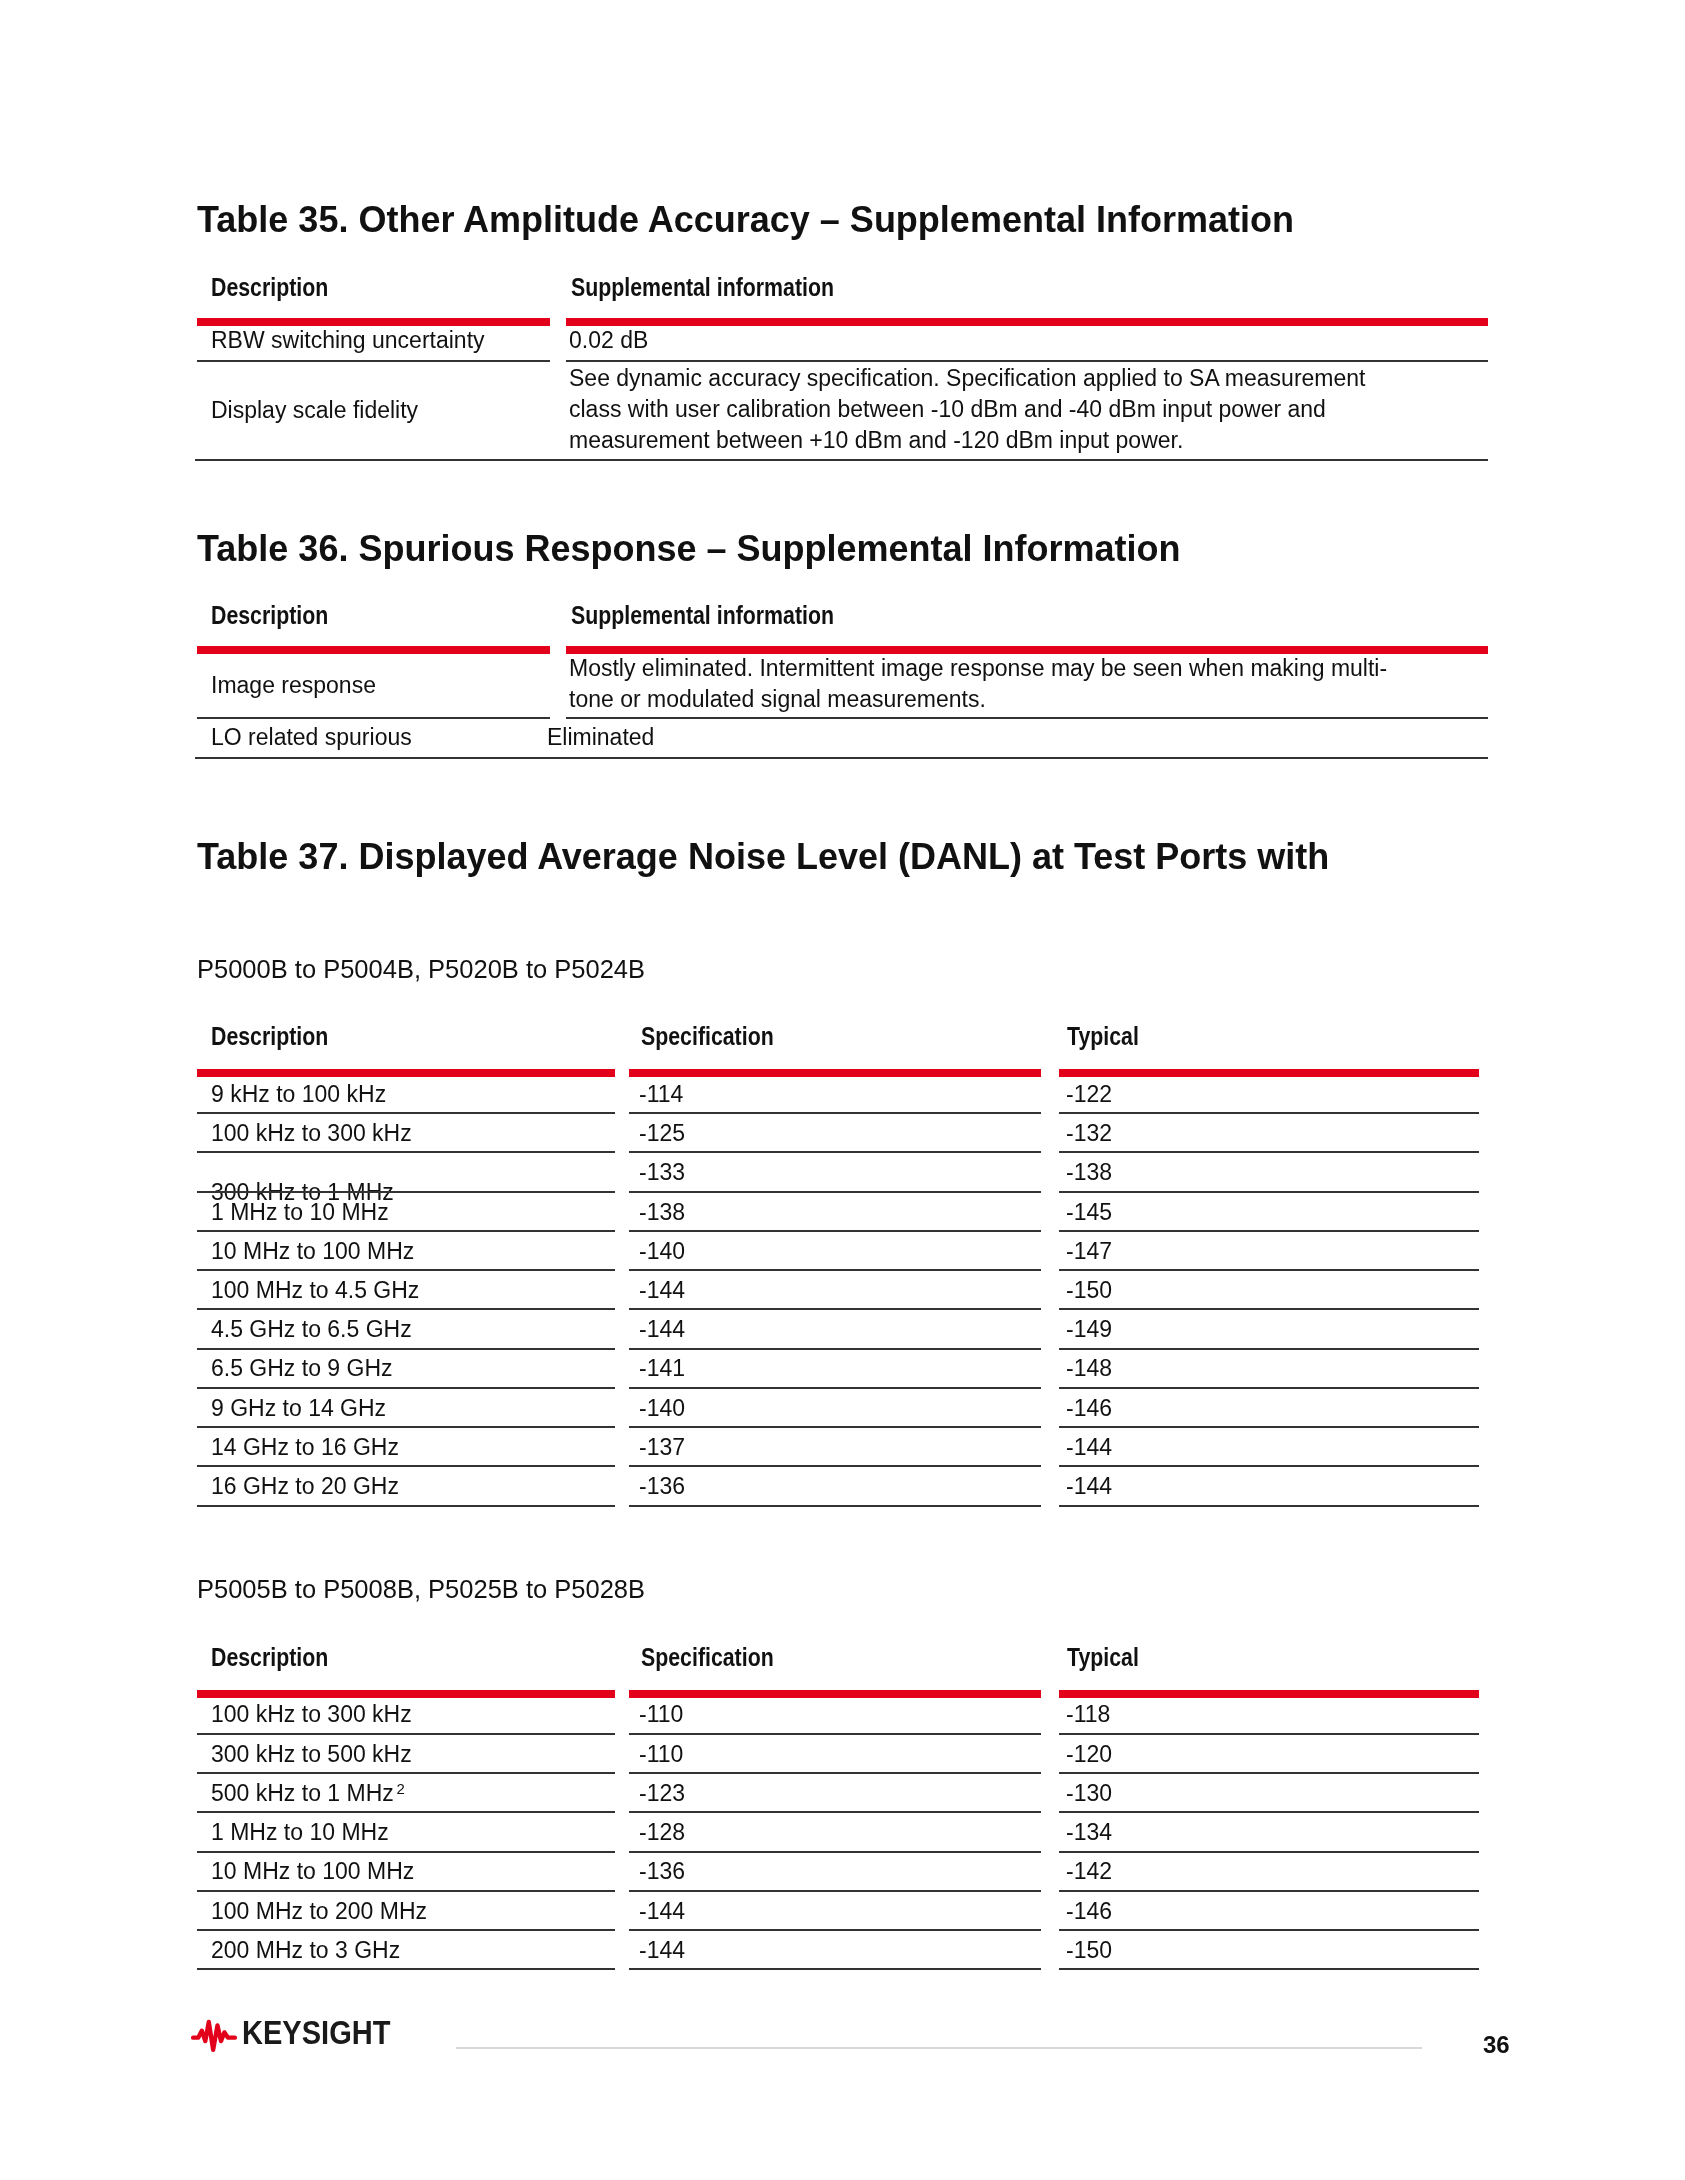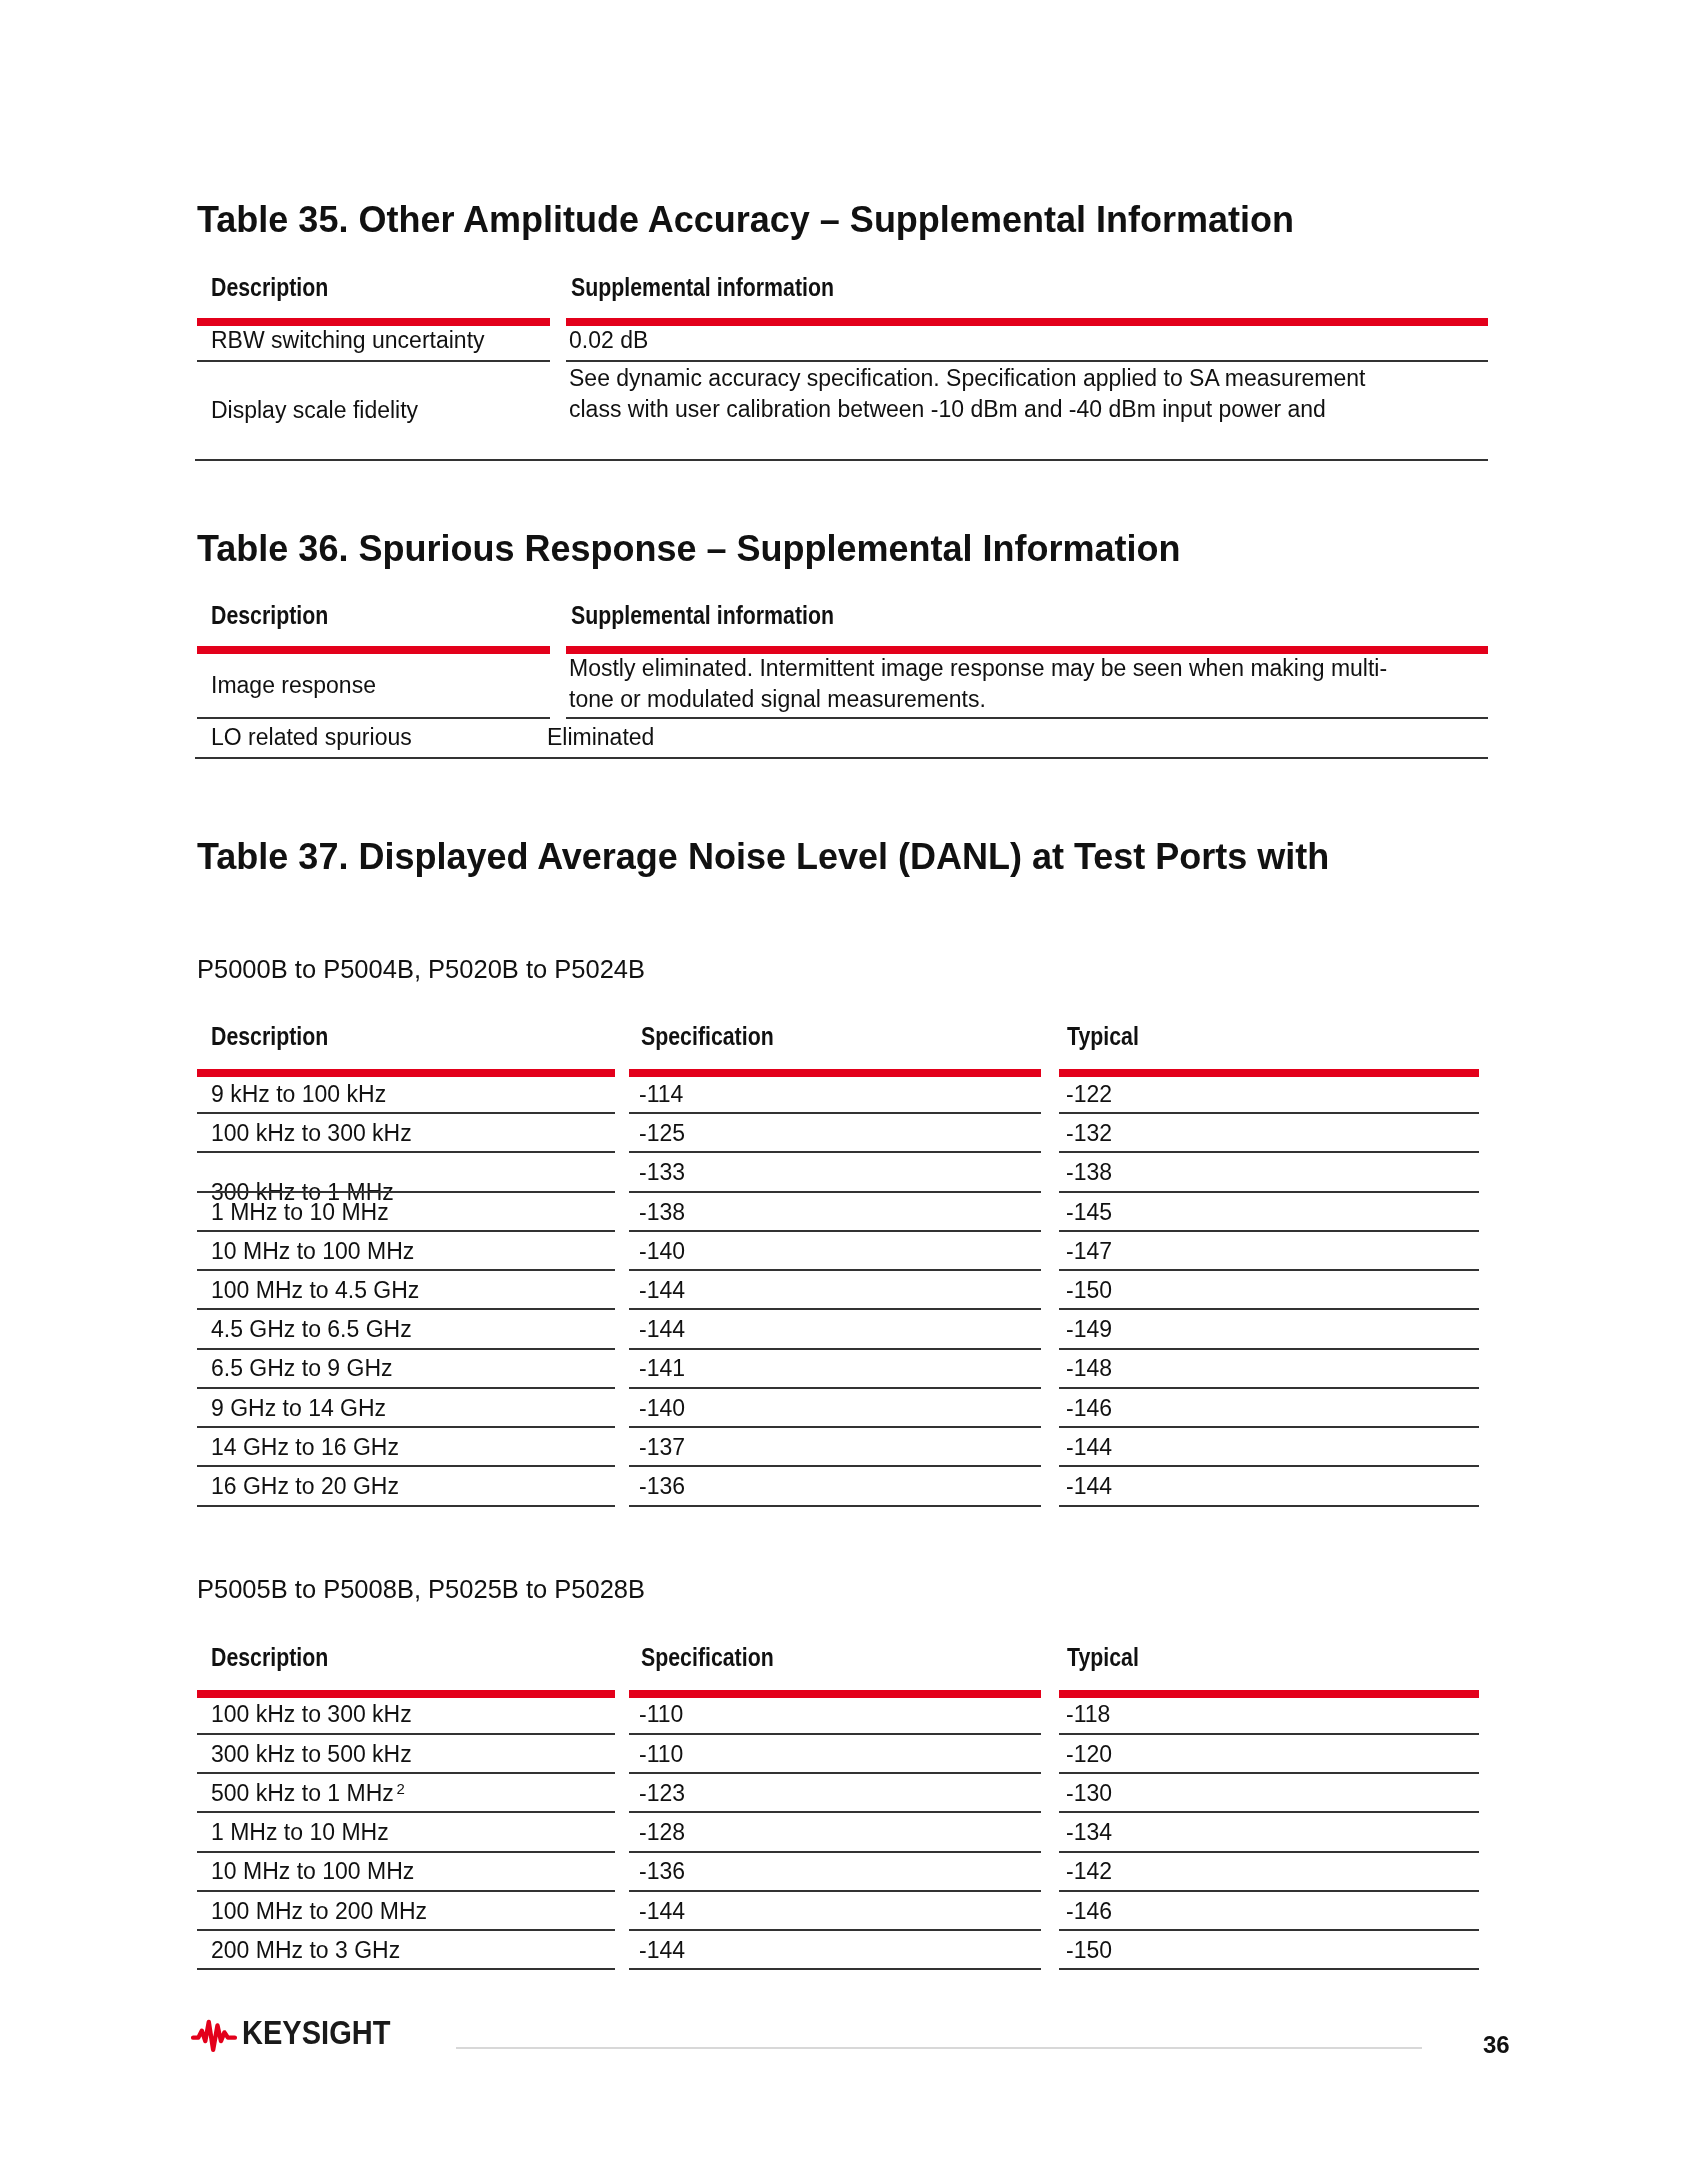--- a/index.html
+++ b/index.html
@@ -33,20 +33,21 @@
   <div class="abs cell" style="left:211px; top:325px;">RBW switching uncertainty</div>
   <div class="abs cell" style="left:569px; top:325px;">0.02 dB</div>
   <div class="abs rule" style="left:197px; top:360px; width:353px;"></div>
   <div class="abs rule" style="left:566px; top:360px; width:922px;"></div>
 </div>
 <div>
   <div class="abs cell" style="left:211px; top:395px;">Display scale fidelity</div>
   <div class="abs para" style="left:569px; top:363px;">
     <div>See dynamic accuracy specification. Specification applied to SA measurement</div>
     <div>class with user calibration between -10 dBm and -40 dBm input power and</div>
+    <div>measurement between +10 dBm and -120 dBm input power.</div>
   </div>
   <div class="abs rule" style="left:195px; top:459px; width:1293px;"></div>
 </div>
 
 <div class="abs title" style="top:527px;">Table 36. Spurious Response – Supplemental Information</div>
 
 <div class="abs th" style="left:211px; top:600px;">Description</div>
 <div class="abs th" style="left:571px; top:600px;">Supplemental information</div>
 <div class="abs redbar" style="left:197px; top:646px; width:353px;"></div>
 <div class="abs redbar" style="left:566px; top:646px; width:922px;"></div>

